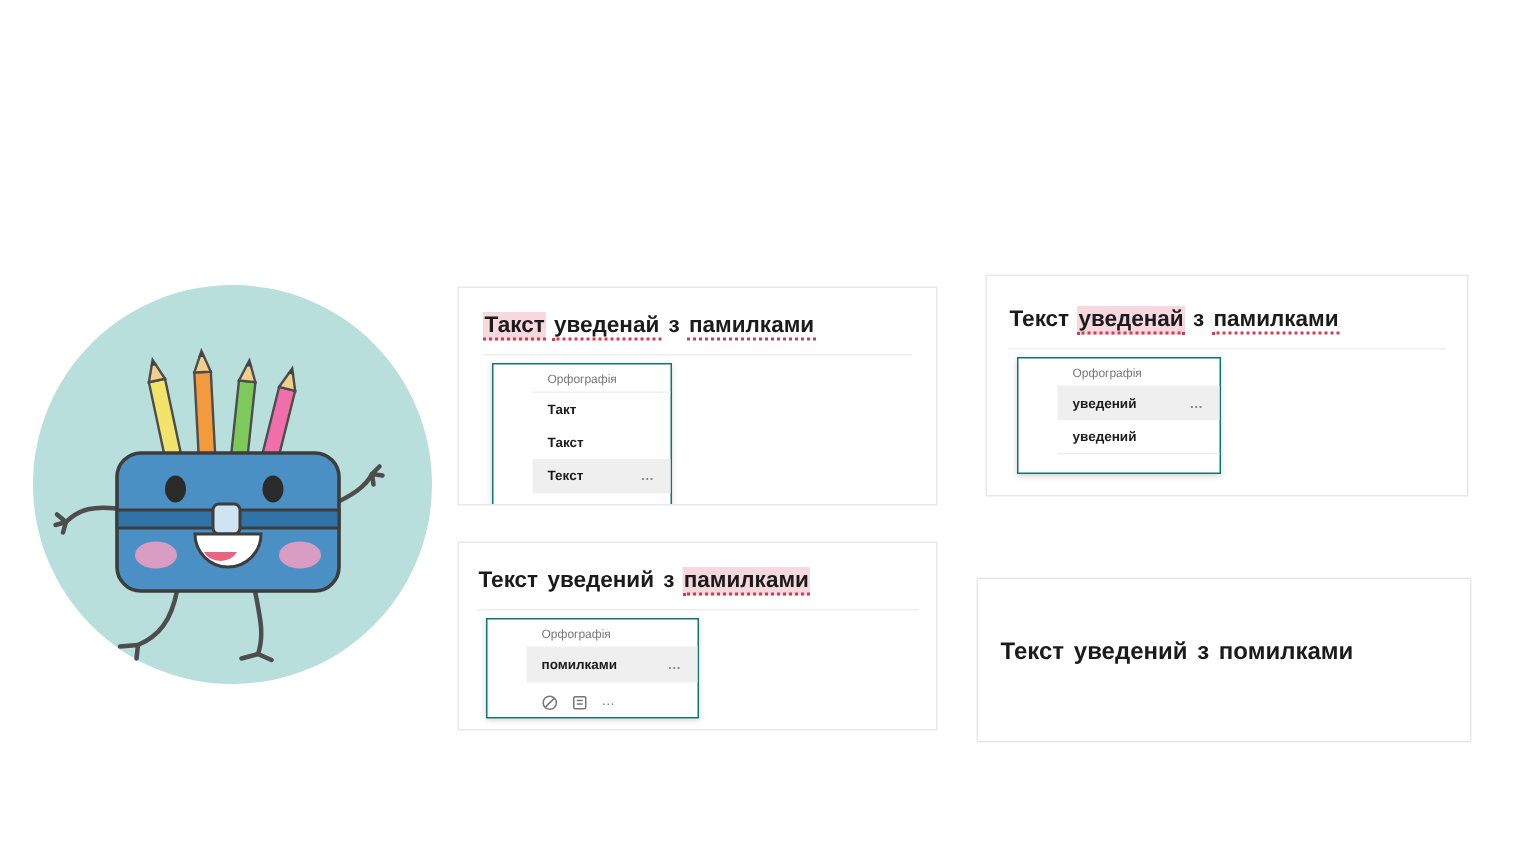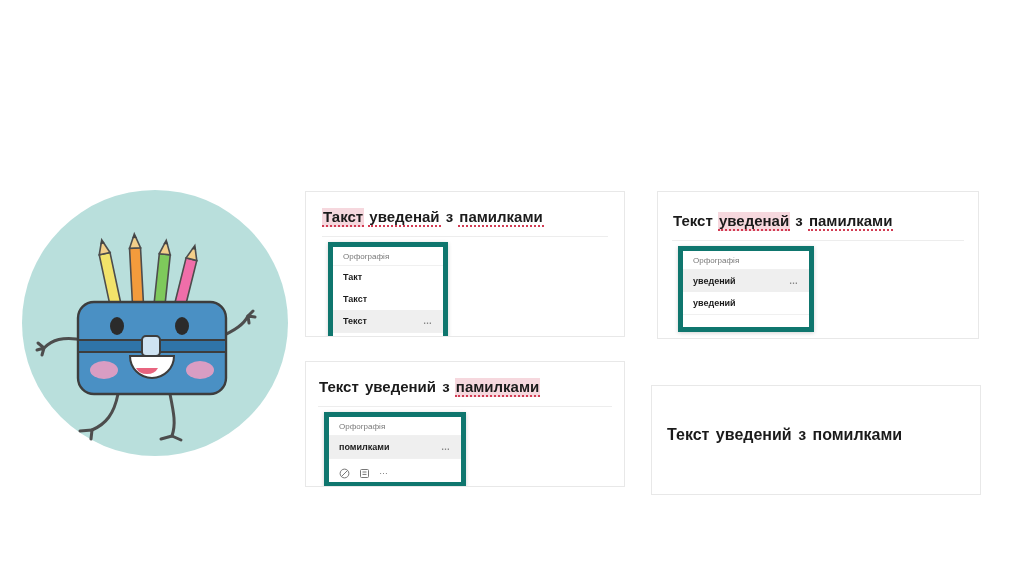--- a/index.html
+++ b/index.html
@@ -63,21 +63,21 @@
     top: 0;
   }
   
   .card {
     position: absolute;
     background: #ffffff;
     box-shadow: 0 0 0 1px #e8e8e8;
     overflow: hidden;
   }
   .card-a { left: 306px; top: 192px; width: 318px; height: 144px; }
-  .card-b { left: 658px; top: 192px; width: 320px; height: 146px; }
+  .card-b { left: 658px; top: 184px; width: 320px; height: 146px; }
   .card-c { left: 306px; top: 362px; width: 318px; height: 124px; }
   .card-d { left: 652px; top: 386px; width: 328px; height: 108px; text-align: right; }
 
   .doc-line {
     font-family: "Liberation Sans", sans-serif;
     font-weight: bold;
     color: #1b1b1b;
     white-space: nowrap;
   }
   .doc-line .word { position: relative; display: inline-block; padding: 0 1px; }
@@ -85,23 +85,24 @@
     border-bottom: 2px dotted #d23b53;
   }
   .word.sel {
     background: #f6d8de;
   }
 
   
   .menu {
     position: absolute;
     background: #ffffff;
-    border: 5px solid #0f766e;
+    border: 1px solid #0f766e;
     box-shadow: 0 1px 4px rgba(0,0,0,0.18);
     box-sizing: border-box;
+    padding-left: 26px;
   }
   .menu-title {
     font-size: 8px;
     color: #777777;
     padding: 5px 10px 4px 10px;
     border-bottom: 1px solid #f0f0f0;
   }
   .menu-item {
     font-size: 9px;
     font-weight: bold;

